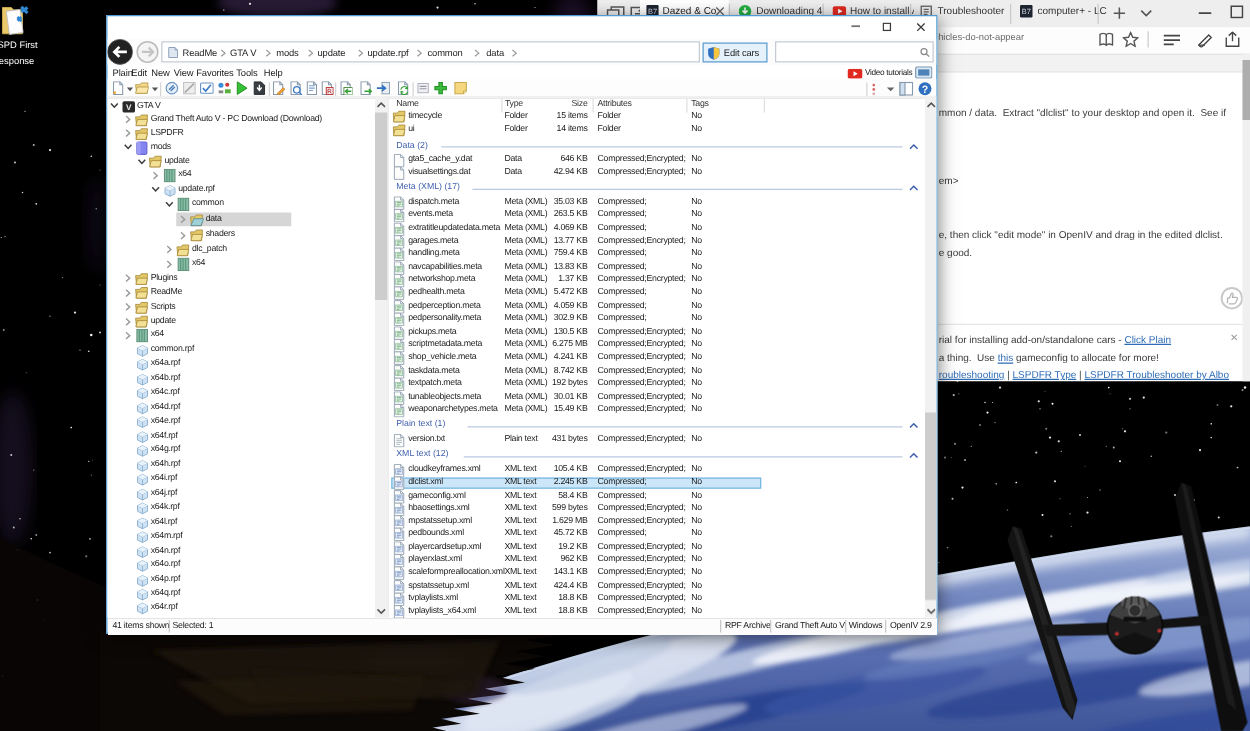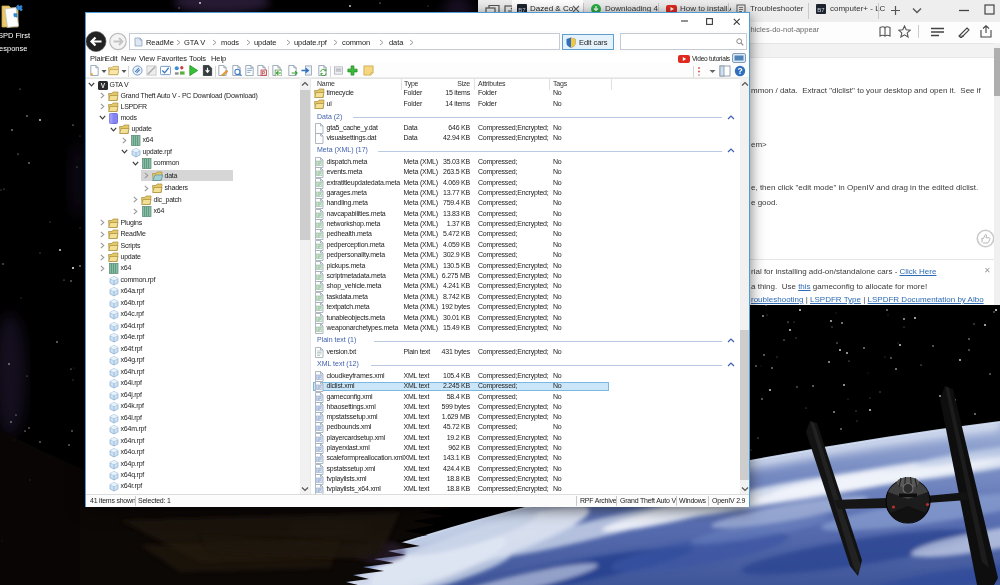--- a/index.html
+++ b/index.html
@@ -485,24 +485,24 @@
     <div class="abs" style="left:0;top:43px;width:522px;height:15px;background:#f2f2f2;border-top:1px solid #e4e4e4;border-bottom:1px solid #e8e8e8"></div>
     <div class="abs" style="left:273px;top:86px;font-size:8px;color:#3a3a3a;white-space:nowrap">mmon / data.&nbsp; Extract "dlclist" to your desktop and open it.&nbsp; See if</div>
     <div class="abs" style="left:273px;top:140px;font-size:8px;color:#3a3a3a">em&gt;</div>
     <div class="abs" style="left:273px;top:183px;font-size:8px;color:#3a3a3a;white-space:nowrap">e, then click "edit mode" in OpenIV and drag in the edited dlclist.</div>
     <div class="abs" style="left:273px;top:198px;font-size:8px;color:#3a3a3a">e good.</div>
     <svg class="abs" style="left:498px;top:229px" width="19" height="19" viewBox="0 0 19 19">
       <circle cx="9.5" cy="9.5" r="8.2" fill="none" stroke="#c9c9c9" stroke-width="1.6"></circle>
       <path d="M6,9 v4.5 M6,9.5 h1.5 l1.5,-3.5 c0.8,-1 1.8,-0.3 1.5,0.8 l-0.5,2 h3 c1,0 1.2,0.8 0.8,1.6 l-1.2,2.6 c-0.3,0.6 -0.8,1 -1.5,1 h-4" fill="none" stroke="#b5b5b5" stroke-width="1"></path>
     </svg>
     <div class="abs" style="left:260px;top:259px;width:262px;height:1px;background:#e6e6e6"></div>
-    <div class="abs" style="left:273px;top:267px;font-size:8px;color:#3a3a3a;white-space:nowrap">rial for installing add-on/standalone cars - <span style="color:#2e6cb5;text-decoration:underline">Click Here</span></div>
+    <div class="abs" style="left:273px;top:267px;font-size:8px;color:#3a3a3a;white-space:nowrap">rial for installing add-on/standalone cars - <span style="color:#2e6cb5;text-decoration:underline">Click Plain</span></div>
     <div class="abs" style="left:506px;top:266px;font-size:8px;color:#999">✕</div>
     <div class="abs" style="left:273px;top:282px;font-size:8px;color:#3a3a3a;white-space:nowrap">a thing.&nbsp; Use <span style="color:#2e6cb5;text-decoration:underline">this</span> gameconfig to allocate for more!</div>
-    <div class="abs" style="left:273px;top:295px;font-size:8px;color:#2e6cb5;white-space:nowrap"><span style="text-decoration:underline">roubleshooting</span> <span style="color:#444">|</span> <span style="text-decoration:underline">LSPDFR Type</span> <span style="color:#444">|</span> <span style="text-decoration:underline">LSPDFR Documentation by Albo</span></div>
+    <div class="abs" style="left:273px;top:295px;font-size:8px;color:#2e6cb5;white-space:nowrap"><span style="text-decoration:underline">roubleshooting</span> <span style="color:#444">|</span> <span style="text-decoration:underline">LSPDFR Type</span> <span style="color:#444">|</span> <span style="text-decoration:underline">LSPDFR Troubleshooter by Albo</span></div>
     <div class="abs" style="left:516px;top:43px;width:6px;height:262px;background:#f0f0f0"></div>
     <div class="abs" style="left:516px;top:48px;width:6px;height:48px;background:#aeaeae"></div>
   </div>
 <div id="oiv" class="abs">
     <svg class="abs" style="left:595px;top:7.300000000000001px" width="7" height="2" viewBox="0 0 7 2">
       <path d="M0,1 h7" stroke="#777" stroke-width="1.6"></path>
     </svg>
     <svg class="abs" style="left:620px;top:4.5px" width="7" height="7" viewBox="0 0 7 7">
       <rect x="0.6" y="0.6" width="5.8" height="5.8" fill="none" stroke="#3a3a3a" stroke-width="1.1"></rect>
     </svg>

